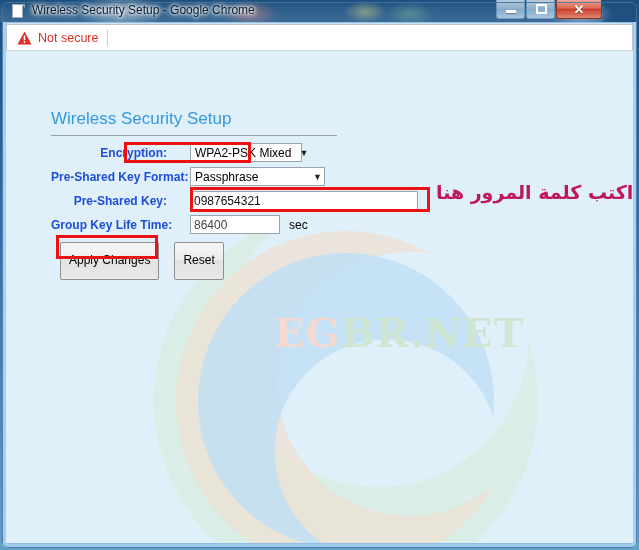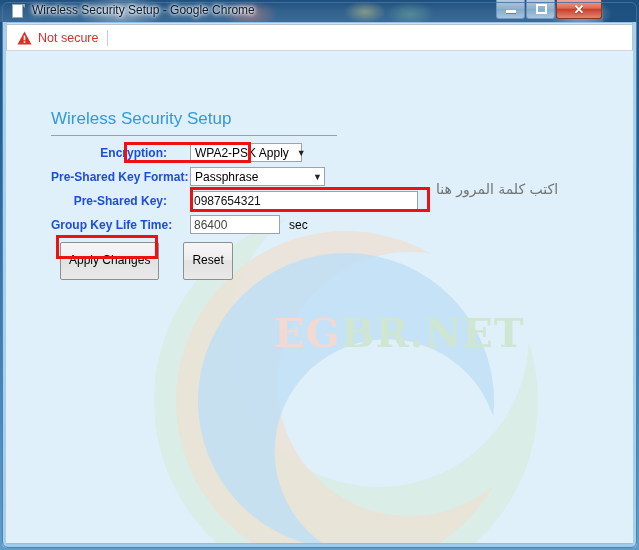--- a/index.html
+++ b/index.html
@@ -340,43 +340,43 @@
     color: #000;
     background: linear-gradient(to bottom, #f6f6f6 0%, #ededed 45%, #e2e2e2 50%, #e9e9e9 100%);
     border: 1px solid #8f8f8f;
     border-radius: 2px;
     padding: 2px 8px 3px 8px;
     height: 38px;
     box-sizing: border-box;
     white-space: nowrap;
     line-height: 15px;
   }
-  .btn + .btn { margin-left: 24px; }
+  .btn + .btn { margin-left: 15px; }
 
   
   .redbox {
     position: absolute;
     border: 3px solid #ee1111;
     box-sizing: border-box;
     pointer-events: none;
   }
   .rb-encryption { left: 118px; top: 91px; width: 127px; height: 21px; }
   .rb-psk        { left: 184px; top: 136px; width: 240px; height: 25px; }
   .rb-apply      { left: 50px;  top: 184px; width: 102px; height: 24px; }
 
   .arabic-note {
     position: absolute;
     left: 430px;
     top: 130px;
-    font-size: 14px;
-    color: #737373;
+    font-size: 19px;
+    color: #be185d;
     direction: rtl;
     white-space: nowrap;
     font-family: "DejaVu Sans", sans-serif;
-    font-weight: normal;
+    font-weight: bold;
   }
 </style>
 </head>
 <body>
 
 <div class="desktop"></div>
 
 <div class="window">
 
   <div class="titlebar">
@@ -427,21 +427,21 @@
     </div>
 
     <div class="page-title">Wireless Security Setup</div>
     <div class="title-rule"></div>
 
     <div class="form">
 
       <div class="row">
         <div class="lbl">Encryption:</div>
         <div class="sel sel-encryption">
-          <span>WPA2-PSK Apply</span>
+          <span>WPA2-PSK Mixed</span>
           <span class="arrow">▼</span>
         </div>
       </div>
 
       <div class="row">
         <div class="lbl">Pre-Shared Key Format:</div>
         <div class="sel sel-format">
           <span>Passphrase</span>
           <span class="arrow">▼</span>
         </div>

